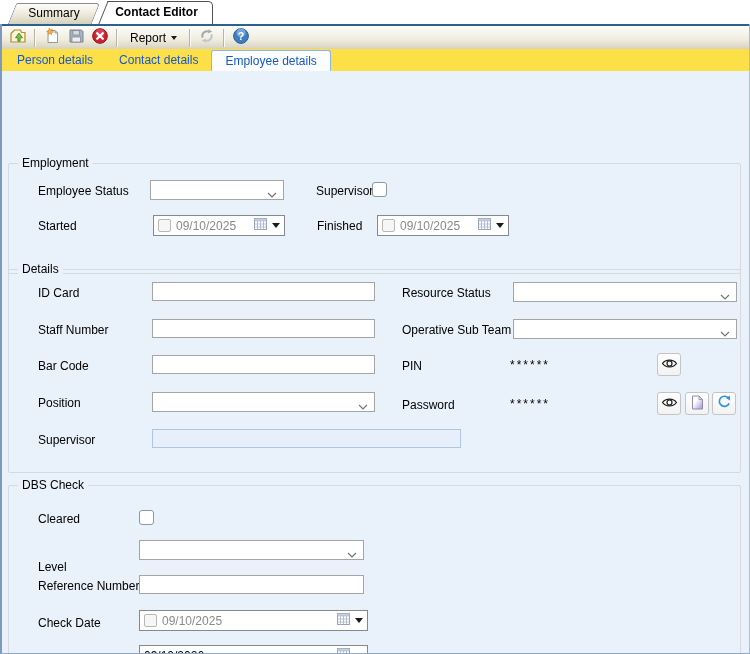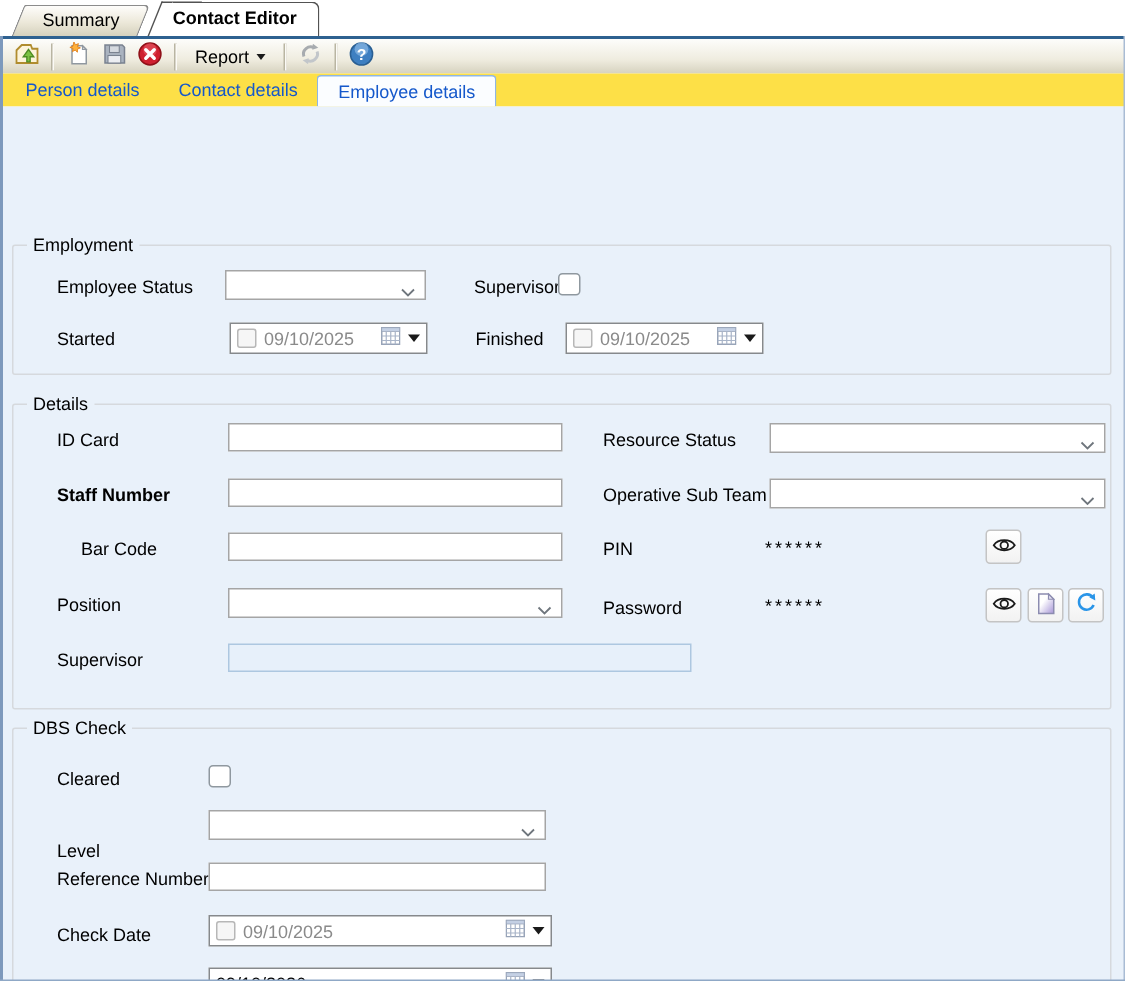--- a/index.html
+++ b/index.html
@@ -40,21 +40,21 @@
     display:flex; align-items:flex-end; padding-left:4px; box-sizing:border-box; }
   .subtab { height:21px; line-height:21px; padding:0 13px; color:#1558cb; cursor:pointer; white-space:nowrap; }
   .subtab.active { background:#fbfdff; border:1px solid #8fb6e3; border-bottom:none;
     border-radius:3px 3px 0 0; height:20px; line-height:20px; }
 
   
   .content { position:absolute; left:0; top:71px; right:0; bottom:0; background:#e9f1fa; }
 
   .groupbox { position:absolute; left:8px; width:733px; border:1px solid #d6d9dd; border-radius:2px; box-sizing:border-box; }
   .legend { position:absolute; top:-8px; left:9px; background:#e9f1fa; padding:0 4px; line-height:14px; }
-  .gb-employment { top:92px; height:87px; }
+  .gb-employment { top:92px; height:111px; }
   .gb-details { top:198px; height:204px; }
   .gb-dbs { top:414px; height:209px; }
 
   .lbl { position:absolute; white-space:nowrap; }
 
   .tinput { position:absolute; background:#fff; border:1px solid #a5a5a5; box-sizing:border-box;
     font-family:"Liberation Sans", sans-serif; font-size:12px; padding:0 4px; outline:none; }
   .tinput:disabled, .tinput.disabled { background:#e7f0fa; border-color:#adc7e0; color:#6a6a6a; }
 
   .combo { position:absolute; background:#fff; border:1px solid #a5a5a5; box-sizing:border-box; cursor:pointer; }
@@ -213,23 +213,23 @@
           </svg>
       </span>
       <span class="dp-caret"></span>
     </div>
 
     <div class="groupbox gb-details">
       <span class="legend">Details</span>
     </div>
     <span class="lbl" style="left:38px; top:215px;">ID Card</span>
     <input class="tinput" style="left: 152px; top: 211px; width: 223px; height: 19px;" value="">
-    <span class="lbl" style="left:38px; top:252px;font-weight:bold;">Staff Number</span>
+    <span class="lbl" style="left:38px; top:252px;">Staff Number</span>
     <input class="tinput" style="left: 152px; top: 248px; width: 223px; height: 19px;" value="">
-    <span class="lbl" style="left:38px; top:288px;margin-left:16px;">Bar Code</span>
+    <span class="lbl" style="left:38px; top:288px;">Bar Code</span>
     <input class="tinput" style="left: 152px; top: 284px; width: 223px; height: 19px;" value="">
     <span class="lbl" style="left:38px; top:325px;">Position</span>
     <div class="combo" style="left:152px; top:321px; width:223px; height:20px;">
       <span></span>
       <span class="chev">
         <svg width="10" height="6" viewBox="0 0 10 6">
             <polyline points="1,1 5,5 9,1" fill="none" stroke="#6f767d" stroke-width="1.2"></polyline>
           </svg>
       </span>
     </div>

